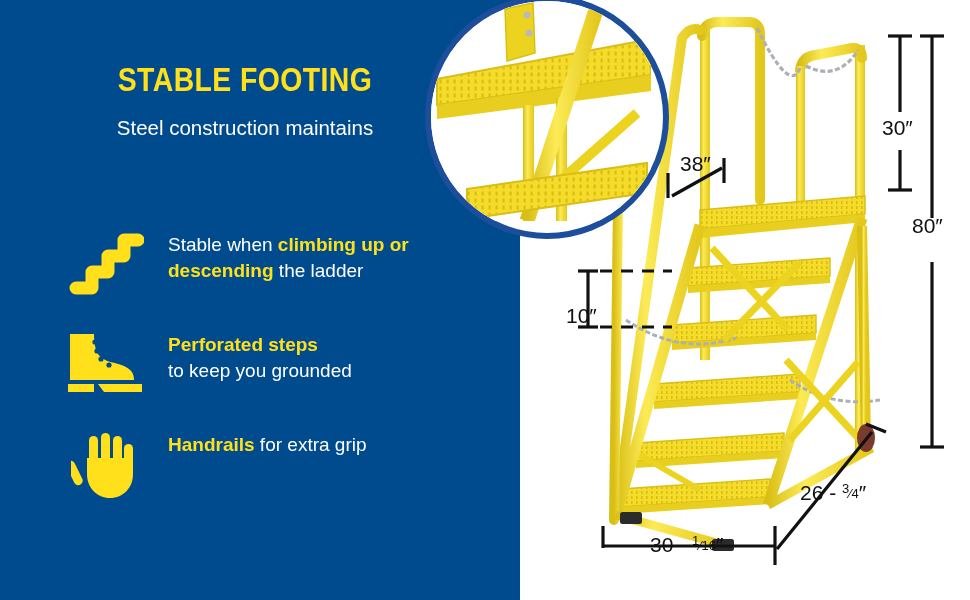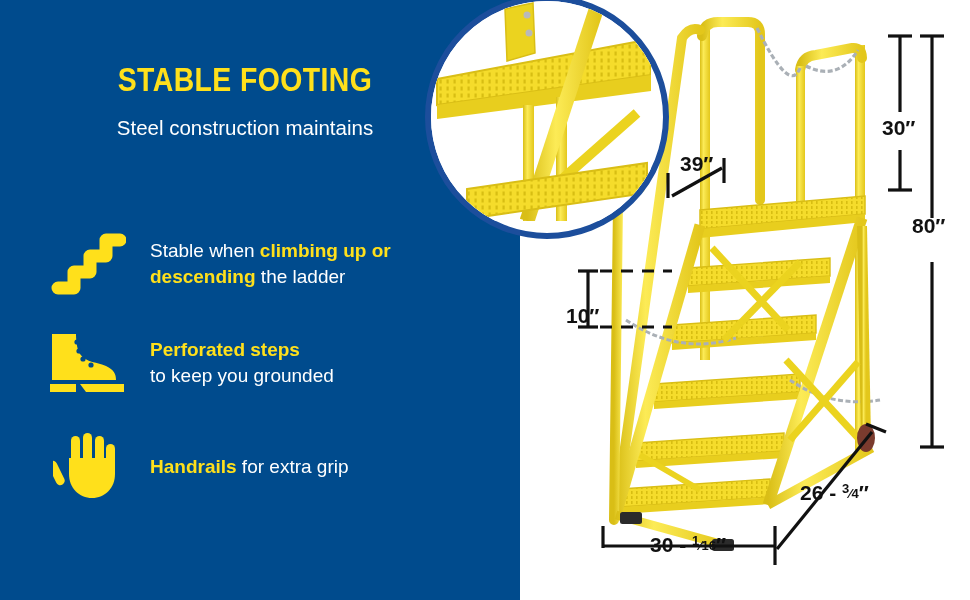--- a/index.html
+++ b/index.html
@@ -48,24 +48,24 @@
     color: #ffffff;
     font-size: 20.5px;
     line-height: 30px;
     font-weight: normal;
   }
   #subhead .l2 { display: block; }
 
   
   .feature {
     position: absolute;
-    left: 36px;
+    left: 54px;
     width: 450px;
     display: flex;
-    align-items: center;
+    align-items: flex-start;
   }
   .feature-icon {
     width: 104px;
     flex: 0 0 104px;
     display: flex;
     align-items: center;
     justify-content: center;
   }
   .feature-text {
     color: #ffffff;
@@ -101,21 +101,21 @@
     border-radius: 50%;
     border: 6px solid #1C4E9C;
     background: #ffffff;
     overflow: hidden;
   }
 
   .dim-label {
     position: absolute;
     color: #111111;
     font-size: 21px;
-    font-weight: bold;
+    font-weight: normal;
     white-space: nowrap;
     font-family: "Liberation Sans", sans-serif;
     text-align: right;
   }
   .frac { font-size: 0.62em; vertical-align: 0.15em; }
   .frac sup { font-size: 1em; vertical-align: 0.35em; }
   .frac sub { font-size: 1em; vertical-align: 0em; }
 </style>
 </head>
 <body>
@@ -284,21 +284,21 @@
 
       <line x1="777" y1="549" x2="872" y2="432"></line>
       <line x1="866" y1="424" x2="886" y2="432"></line>
     </g>
   </svg>
 
   <div class="dim-label" style="left:882px; top:116px;">30″</div>
 
   <div class="dim-label" style="left:912px; top:214px;">80″</div>
 
-  <div class="dim-label" style="left:680px; top:152px;">39″</div>
+  <div class="dim-label" style="left:680px; top:152px;">38″</div>
 
   <div class="dim-label" style="left:566px; top:304px;">10″</div>
 
   <div class="dim-label" style="left:650px; top:533px;">
     <span>30 - </span><span class="frac"><sup>1</sup>⁄<sub>16</sub></span><span>″</span>
   </div>
 
   <div class="dim-label" style="left:800px; top:481px;">
     <span>26 - </span><span class="frac"><sup>3</sup>⁄<sub>4</sub></span><span>″</span>
   </div>

